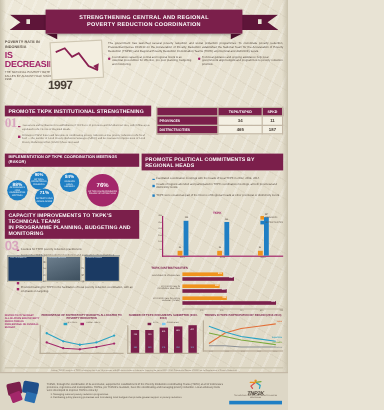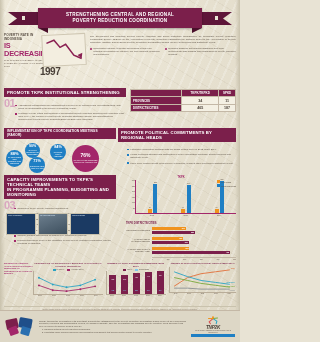--- a/index.html
+++ b/index.html
@@ -226,21 +226,21 @@
         <div class="b2">
           <span class="dot"></span>
           <span class="tx">Technical guidance and ongoing assistance help local governments align budgets and programmes to poverty reduction priorities.</span>
         </div>
       </div>
     </div>
   </div>
 
   <div class="s01">
     <div class="sec-bar">PROMOTE TKPK INSTITUTIONAL STRENGTHENING</div>
-    <div style="position:relative;">
+    <div style="position:relative;font-family:Liberation Serif, serif;">
       <div class="sec-num" style="left:0px; top:1px;">01</div>
       <div class="body">
         <div class="bl">
           <span class="sq"></span>
           <span class="tx">Assessment and facilitation for establishment of TKPKs in 34 provinces and 465 districts/cities, with follow-up as stipulated in the Decree of Regional Heads.</span>
         </div>
         <div class="bl">
           <span class="sq"></span>
           <span class="tx">Provision of 9654 letters and functions in coordinating poverty reduction across poverty reduction in the local level — the number of Local Poverty Reduction Strategies (SPKD) and Secretariats for improvement of Local Poverty Reduction Effort (LP2KD) have increased.</span>
         </div>

